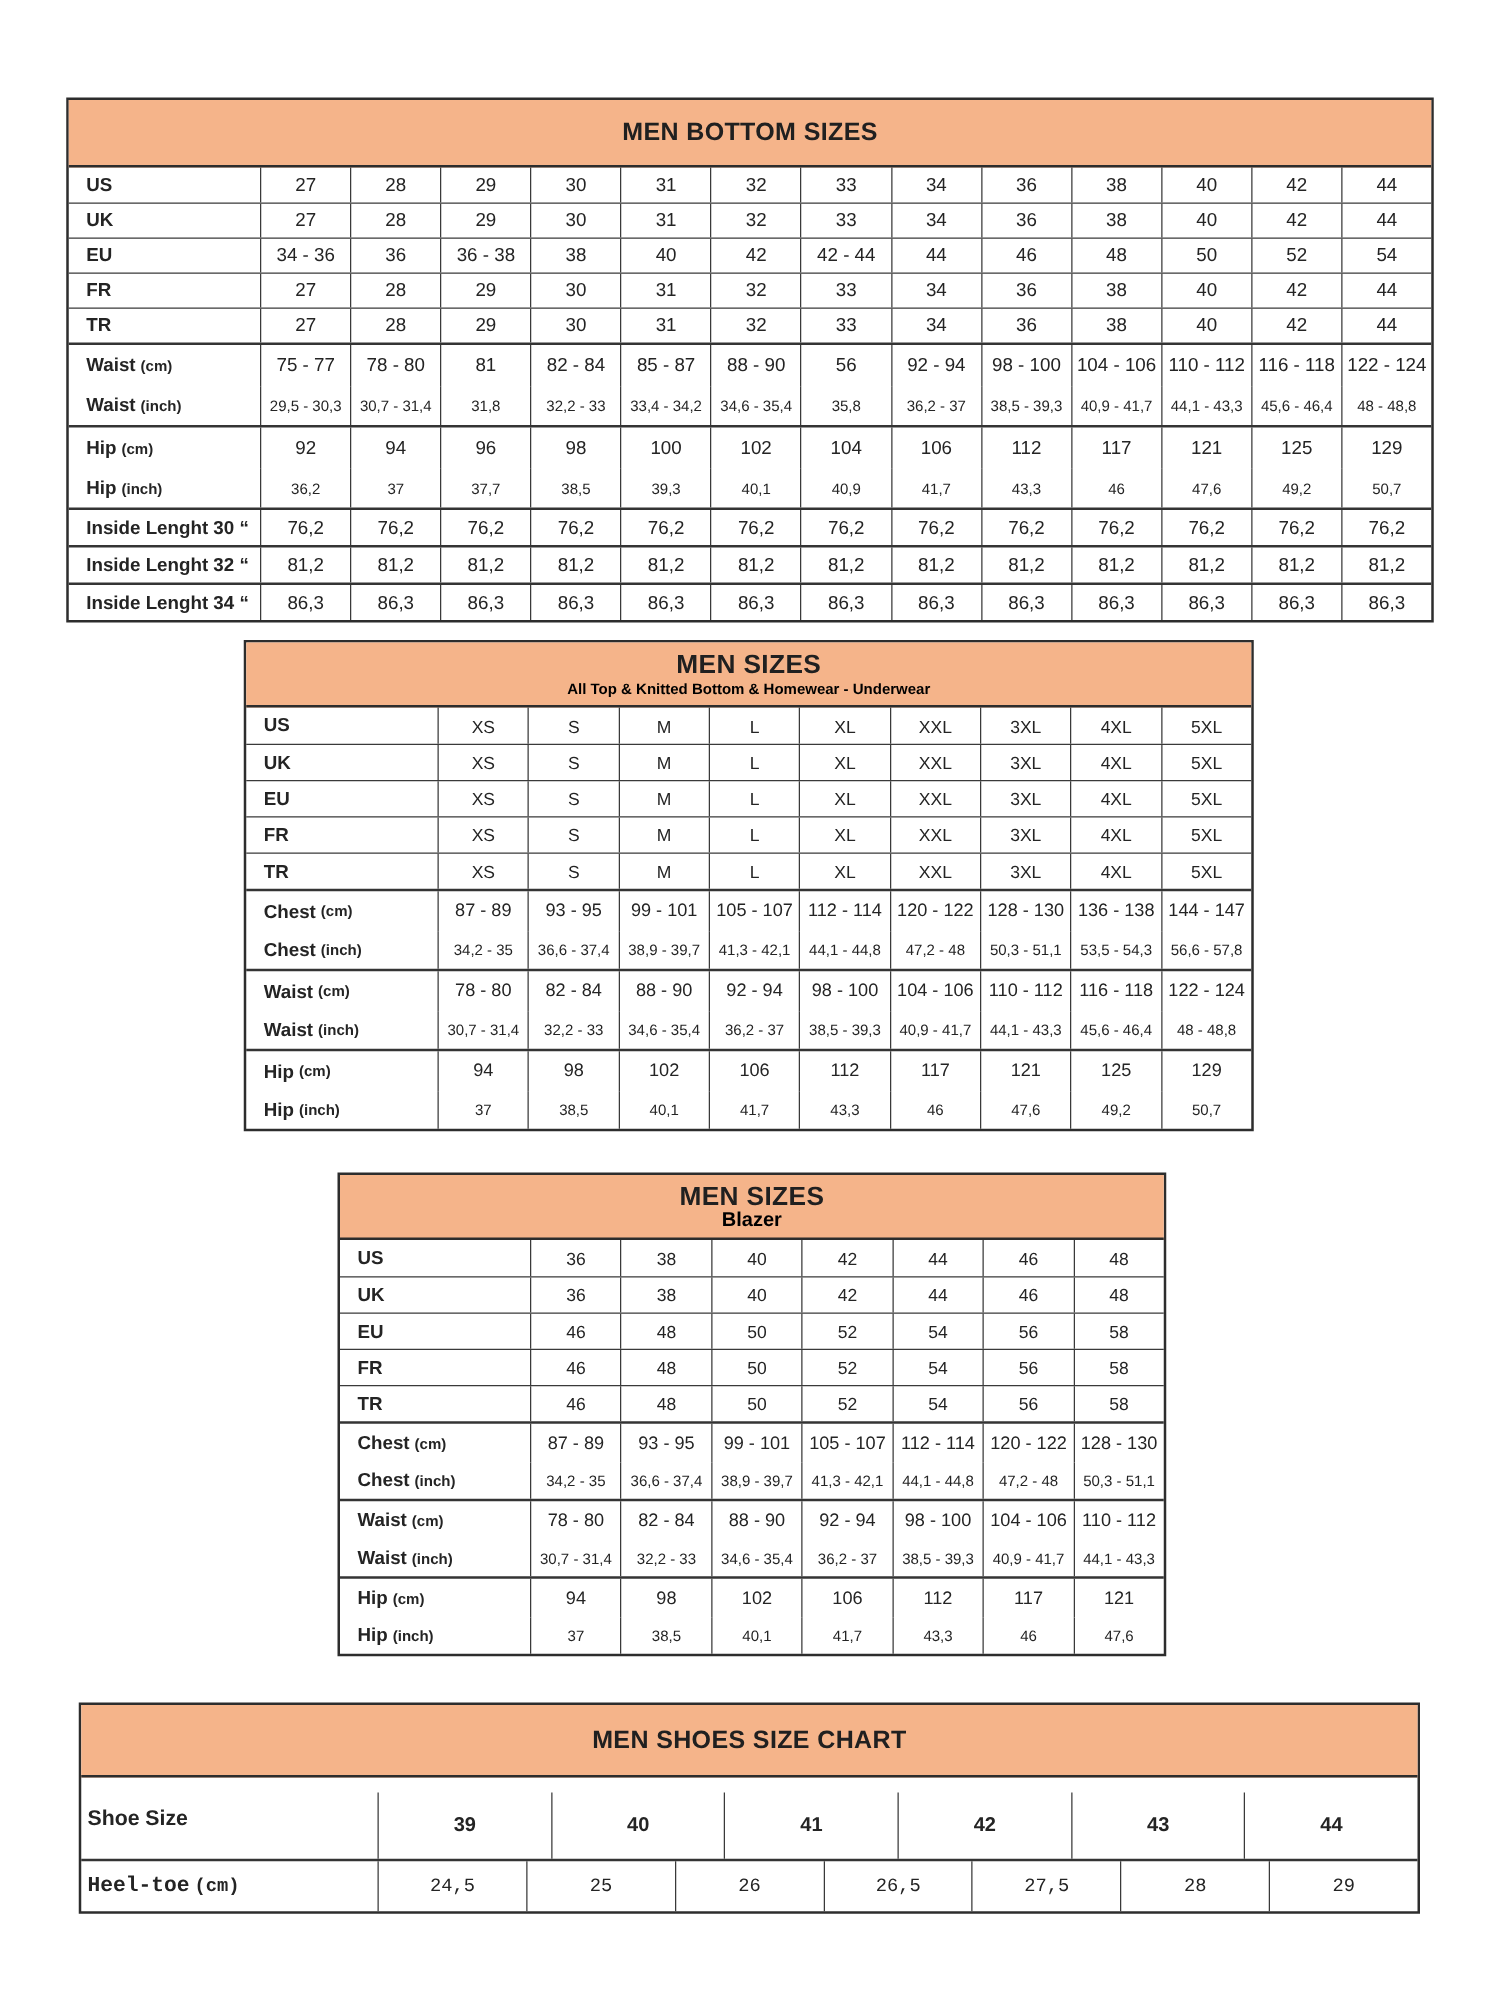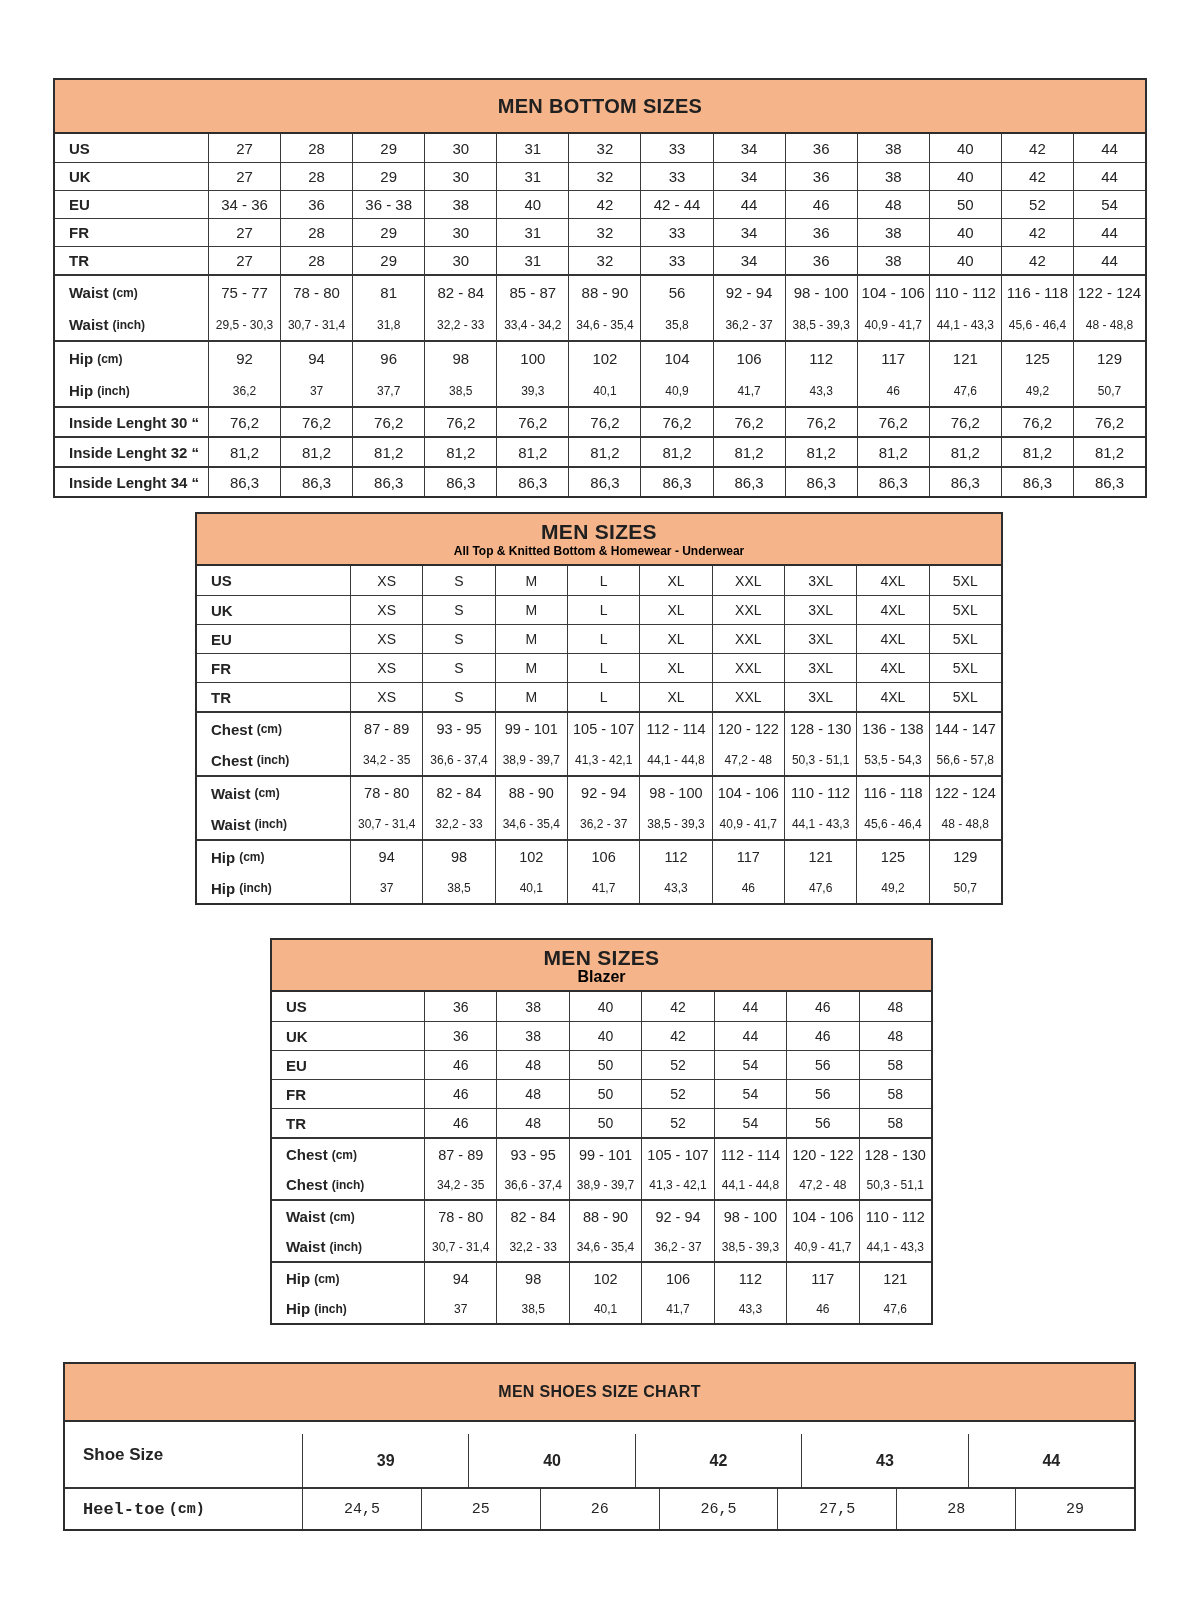--- a/index.html
+++ b/index.html
@@ -60,22 +60,22 @@
   .t3 .hd .subtitle { font-size: 16px; line-height: 14px; }
   .t3 .cell.label { width: 152px; font-size: 15px; }
   .t3 .cell.label .paren { font-size: 12px; }
   .t3 .row.size { height: 29px; font-size: 14px; }
   .t3 .row.cm   { height: 31px; font-size: 14.5px; }
   .t3 .row.inch { height: 29px; font-size: 12px; }
 
   
   .t4 { left: 63px; top: 1362px; width: 1073px; }
   .t4 .hd { height: 58px; }
-  .t4 .hd .title { font-size: 16px; }
-  .t4 .cell.label { width: 237px; font-size: 17px; padding-left: 18px; }
+  .t4 .hd .title { font-size: 20px; }
+  .t4 .cell.label { width: 237px; font-size: 17px; padding-left: 5px; }
   .t4 .cell.label .paren { font-size: 15px; }
   .t4 .row.shoe { height: 65px; font-size: 16px; }
   .t4 .row.shoe .cell.val { font-weight: 700; margin-top: 12px; }
   .t4 .row.heel { height: 40px; font-size: 15px; font-family: Liberation Mono, monospace; }
 </style>
 </head>
 <body>
 
 <section class="tbl t1">
   <header class="hd">
@@ -654,20 +654,21 @@
     <div class="title">MEN SHOES SIZE CHART</div>
   </header>
   <div class="body">
       <div class="sec">
         <div class="row shoe">
           <div class="cell label">
             <span>Shoe Size</span>
           </div>
           <div class="cell val">39</div>
           <div class="cell val">40</div>
+          <div class="cell val">41</div>
           <div class="cell val">42</div>
           <div class="cell val">43</div>
           <div class="cell val">44</div>
         </div>
       </div>
       <div class="sec">
         <div class="row heel">
           <div class="cell label">
             <span>Heel-toe</span>
             <span class="paren">(cm)</span>

